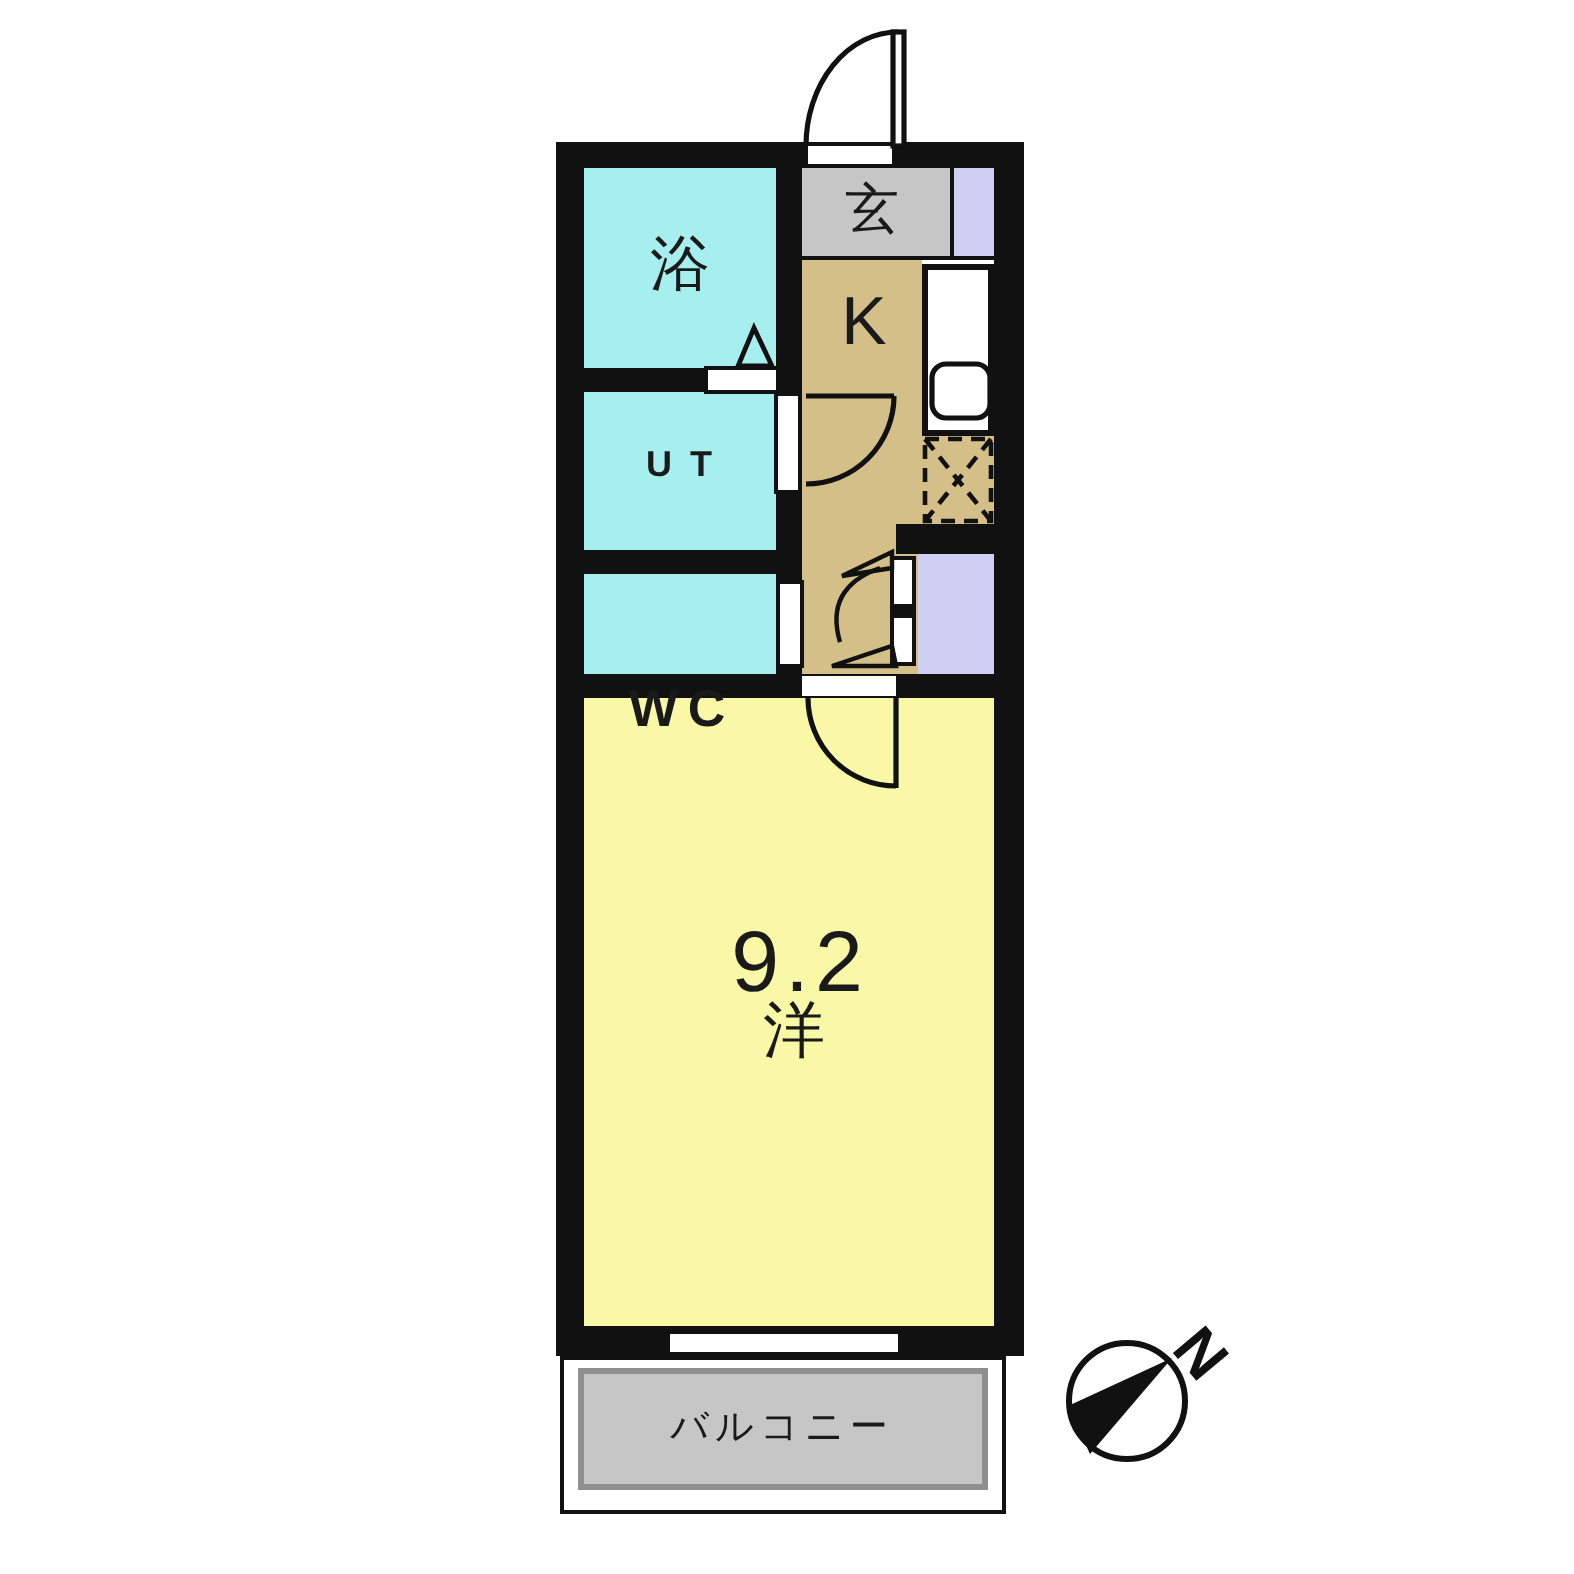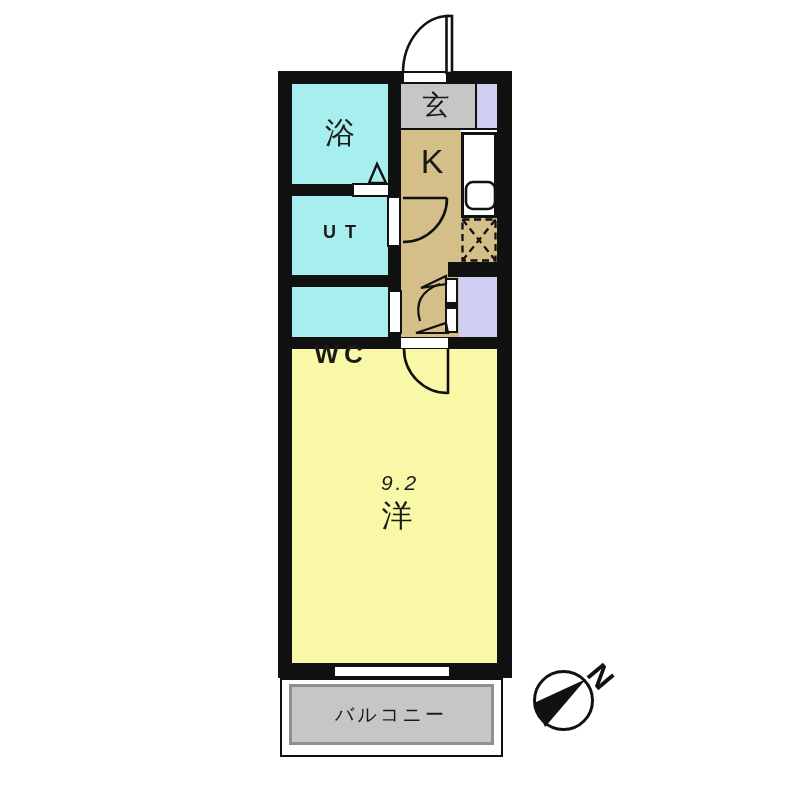--- a/index.html
+++ b/index.html
@@ -61,21 +61,21 @@
   <div class="abs" style="left:333px;top:665px;width:118px;height:13px;background:#fff;border:2.5px solid #111;"></div>
 
   <div class="abs" style="left:280px;top:678px;width:223px;height:79px;background:#fff;border:2px solid #111;"></div>
   <div class="abs" style="left:289px;top:684px;width:205px;height:61px;background:#c6c6c6;border:3px solid #8f8f8f;"></div>
 
   <div class="label" style="left:340px;top:133px;font-size:30px;">浴</div>
   <div class="label lat" style="left:344px;top:232px;font-size:18px;letter-spacing:9px;">UT</div>
   <div class="label lat" style="left:341px;top:312px;font-size:26px;letter-spacing:5px;margin-top:42px;">WC</div>
   <div class="label" style="left:436px;top:105px;font-size:27px;">玄</div>
   <div class="label lat" style="left:432px;top:161px;font-size:34px;font-weight:400;">K</div>
-  <div class="label lat" style="left:400px;top:482px;font-size:21px;font-weight:400;letter-spacing:3px;font-style:italic;">9.2</div>
+  <div class="label lat" style="left:400px;top:482px;font-size:43px;font-weight:400;letter-spacing:3px;">9.2</div>
   <div class="label" style="left:397px;top:515px;font-size:31px;">洋</div>
   <div class="label" style="left:391px;top:714px;font-size:19px;letter-spacing:3px;">バルコニー</div>
 
   <svg width="787" height="787" viewBox="0 0 787 787">
 
     <g stroke="#111" fill="none" stroke-width="2.6">
       <path d="M 403,73 A 46 57 0 0 1 449,16"></path>
       <rect x="446.5" y="16" width="5.5" height="57" fill="#fff"></rect>
     </g>
 

